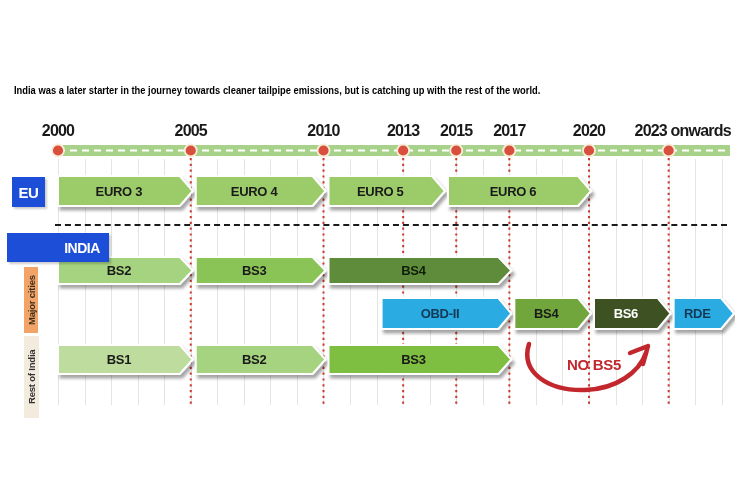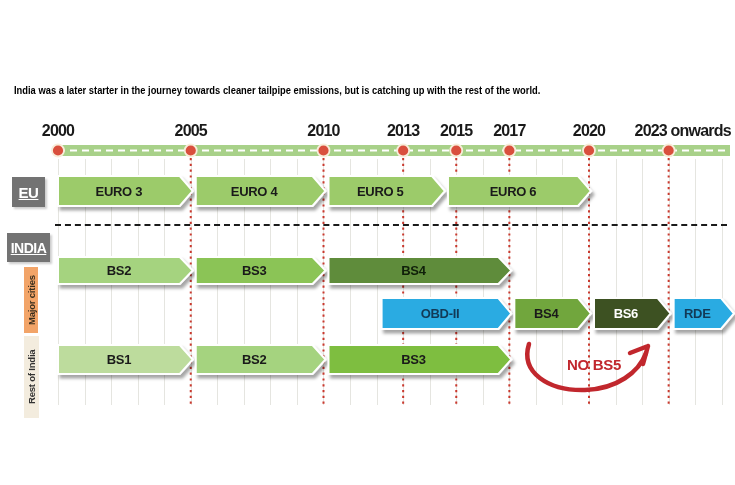--- a/index.html
+++ b/index.html
@@ -3,25 +3,25 @@
 <meta charset="utf-8">
 <style>
   html,body{margin:0;padding:0;background:#fff;}
   .stage{position:relative;width:735px;height:485px;background:#fff;overflow:hidden;
          font-family:"Liberation Sans",sans-serif;}
   .title{position:absolute;left:14px;top:84px;font-size:11px;font-weight:bold;color:#000;
          white-space:nowrap;transform:scaleX(0.85);transform-origin:left center;}
   .grid{position:absolute;left:58px;top:159px;width:672px;height:246px;
         background:repeating-linear-gradient(to right,#e5e5e0 0px,#e5e5e0 1px,transparent 1px,transparent 26.55px);}
   .dashsep{position:absolute;left:55px;top:224px;width:672px;height:0;border-top:2px dashed #1b1b1b;}
-  .bluebox{position:absolute;background:#737373;color:#fff;font-weight:bold;
+  .bluebox{position:absolute;background:#1d4ed8;color:#fff;font-weight:bold;
            display:flex;align-items:center;justify-content:center;
-           box-shadow:1.5px 2px 2px rgba(0,0,0,0.2);letter-spacing:-0.5px;text-decoration:underline;}
+           box-shadow:1.5px 2px 2px rgba(0,0,0,0.2);letter-spacing:-0.5px;}
   .box-eu{left:12px;top:177px;width:33px;height:30px;font-size:15px;}
-  .box-india{left:7px;top:233px;width:43px;height:29px;font-size:14px;}
+  .box-india{left:7px;top:233px;width:54px;height:29px;font-size:14px;padding-left:48px;}
   .vlabel{position:absolute;writing-mode:vertical-rl;transform:rotate(180deg);
           display:flex;align-items:center;justify-content:center;
           font-size:9.5px;font-weight:bold;color:#3a2f1e;letter-spacing:-0.2px;}
   .v-major{left:24px;top:267px;width:14px;height:66px;background:#F2A468;}
   .v-rest{left:24px;top:336px;width:15px;height:82px;background:#F3ECDE;color:#333;}
   svg.chart{position:absolute;left:0;top:0;}
   .yl{font-family:"Liberation Sans",sans-serif;font-size:16px;font-weight:bold;fill:#1a1a1a;letter-spacing:-0.8px;}
   .bl{font-family:"Liberation Sans",sans-serif;font-size:13px;font-weight:bold;letter-spacing:-0.3px;}
   .nb{font-family:"Liberation Sans",sans-serif;font-size:15px;font-weight:bold;letter-spacing:-0.3px;}
 </style>

